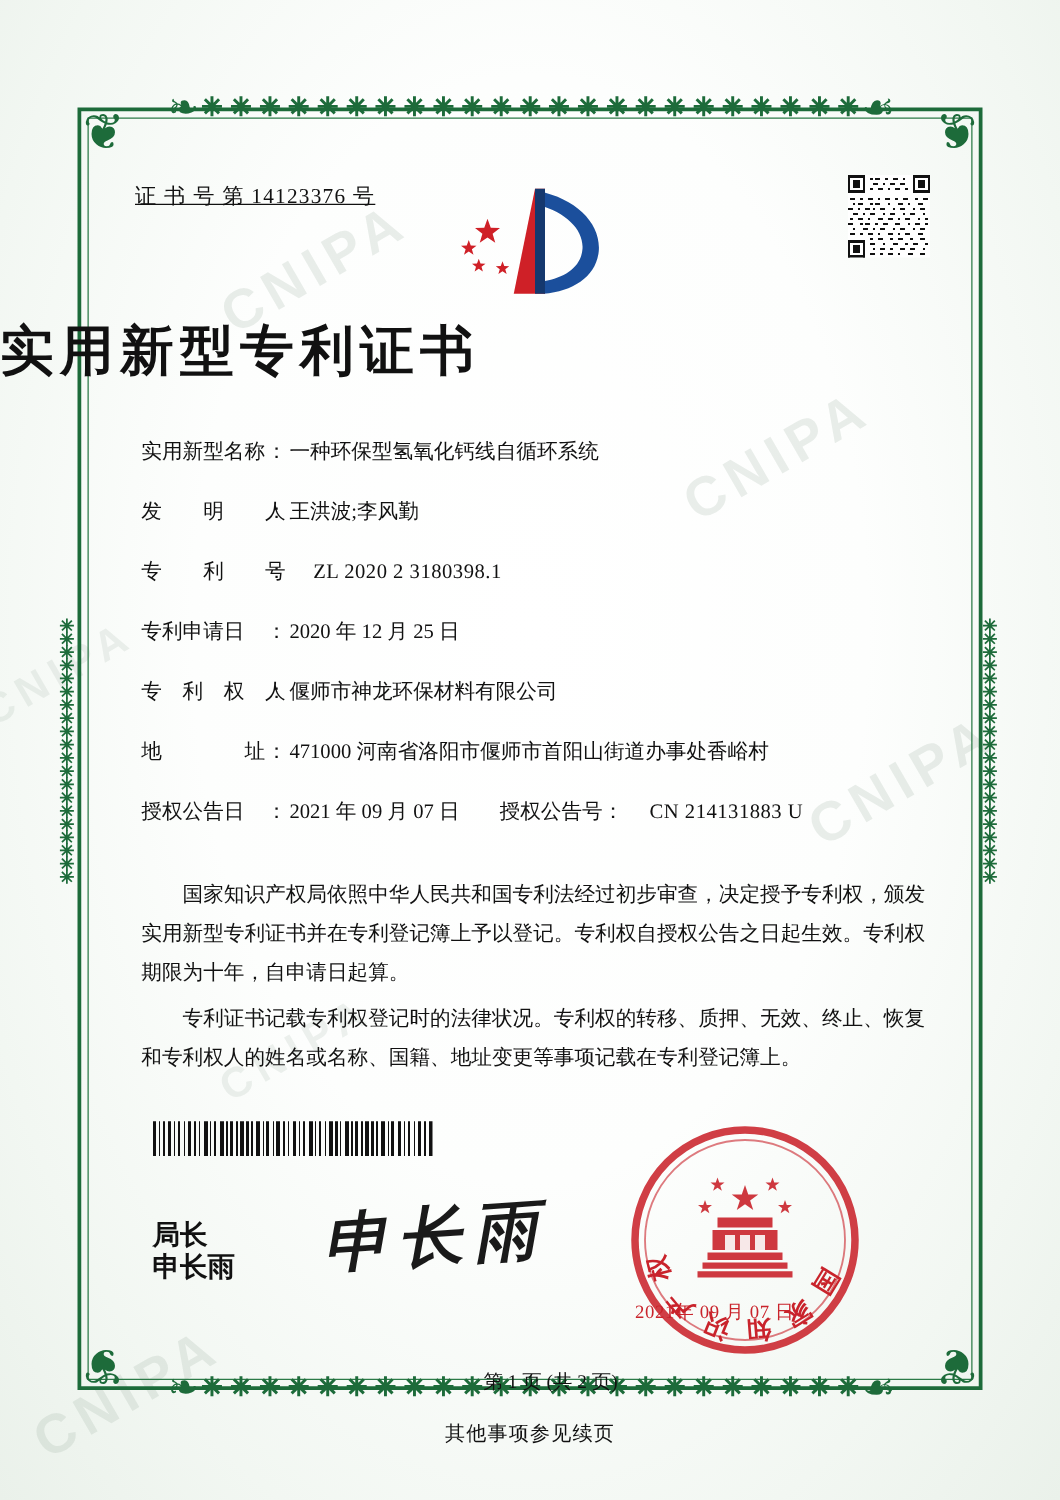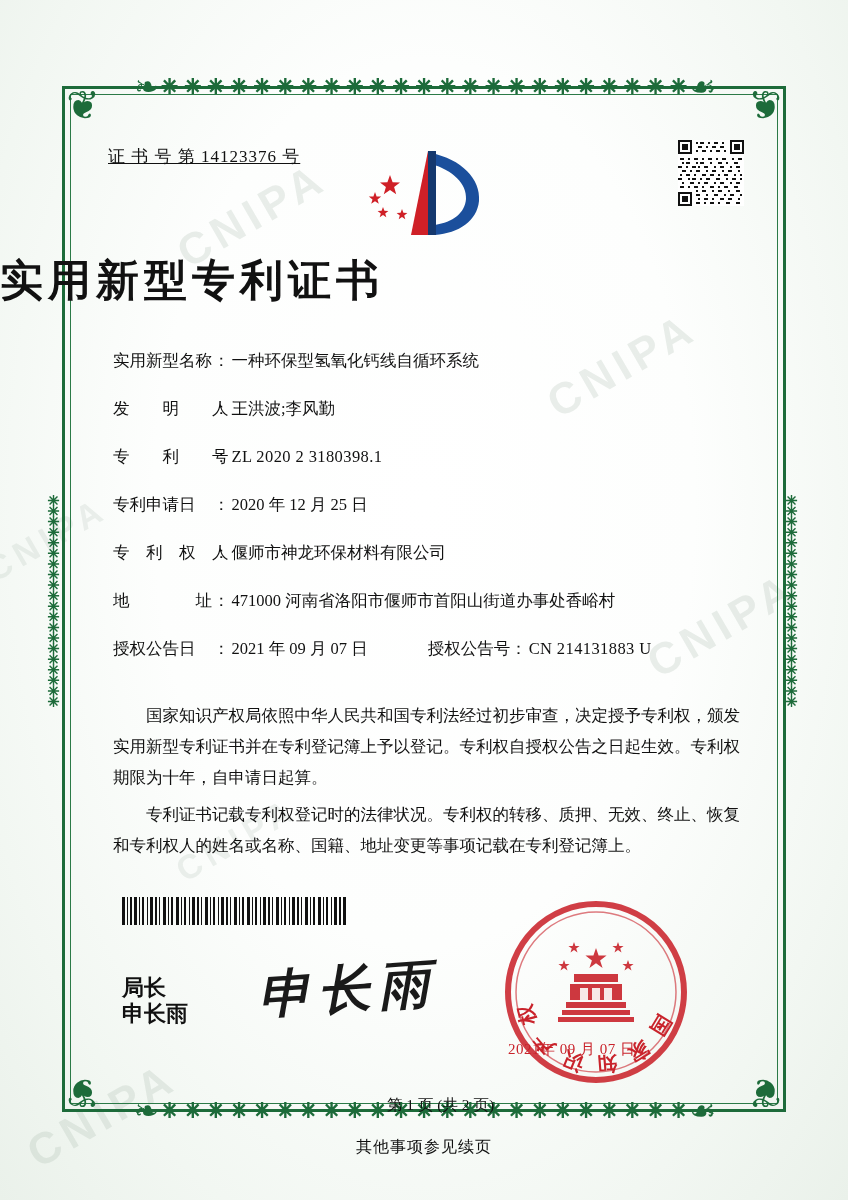--- a/index.html
+++ b/index.html
@@ -158,24 +158,24 @@
     margin-bottom: 26px;
     white-space: nowrap;
   }
   .field-label {
     width: 100px;
     display: inline-block;
     letter-spacing: 0px;
   }
   .field-colon { margin-right: 2px; }
   .field-value { color: #111; }
-  .field-value.mono { font-family: "Liberation Serif", serif; letter-spacing: 0.4px; }
+  .field-value.mono { font-family: "Liberation Serif", serif; letter-spacing: 0.4px; margin-left: 19px; }
 
   .field-row.dual .second-label {
-    margin-left: 60px;
+    margin-left: 32px;
   }
 
   
   .paras {
     position: absolute;
     left: 113px;
     right: 108px;
     top: 700px;
     font-size: 16.5px;
     line-height: 31px;

